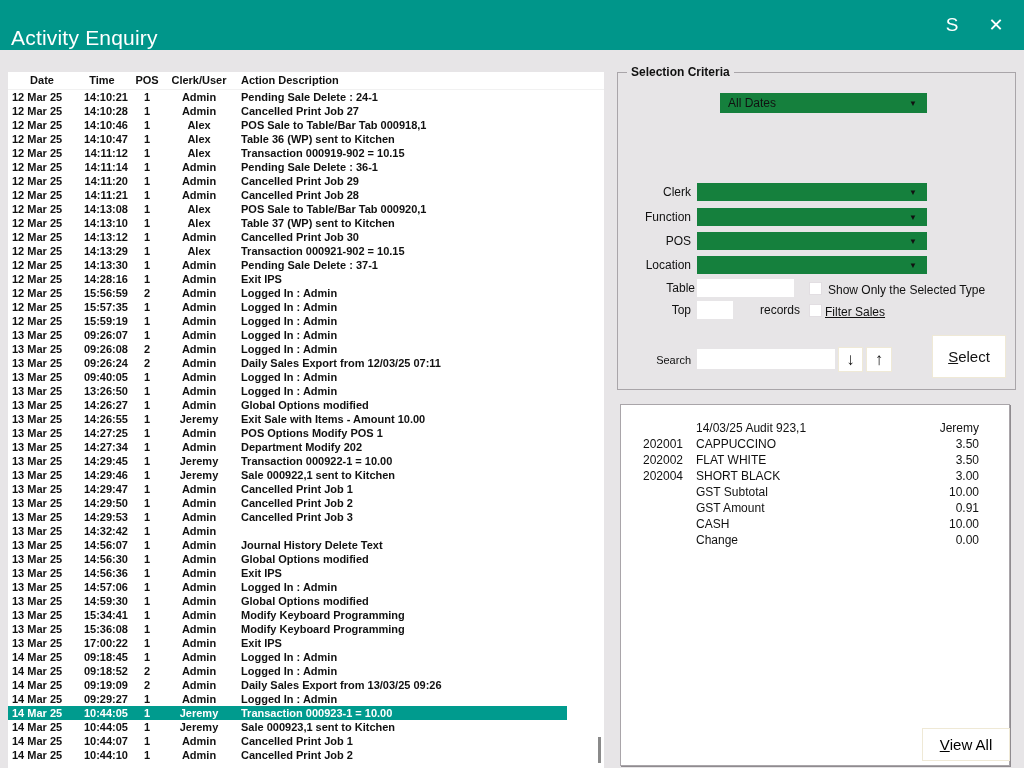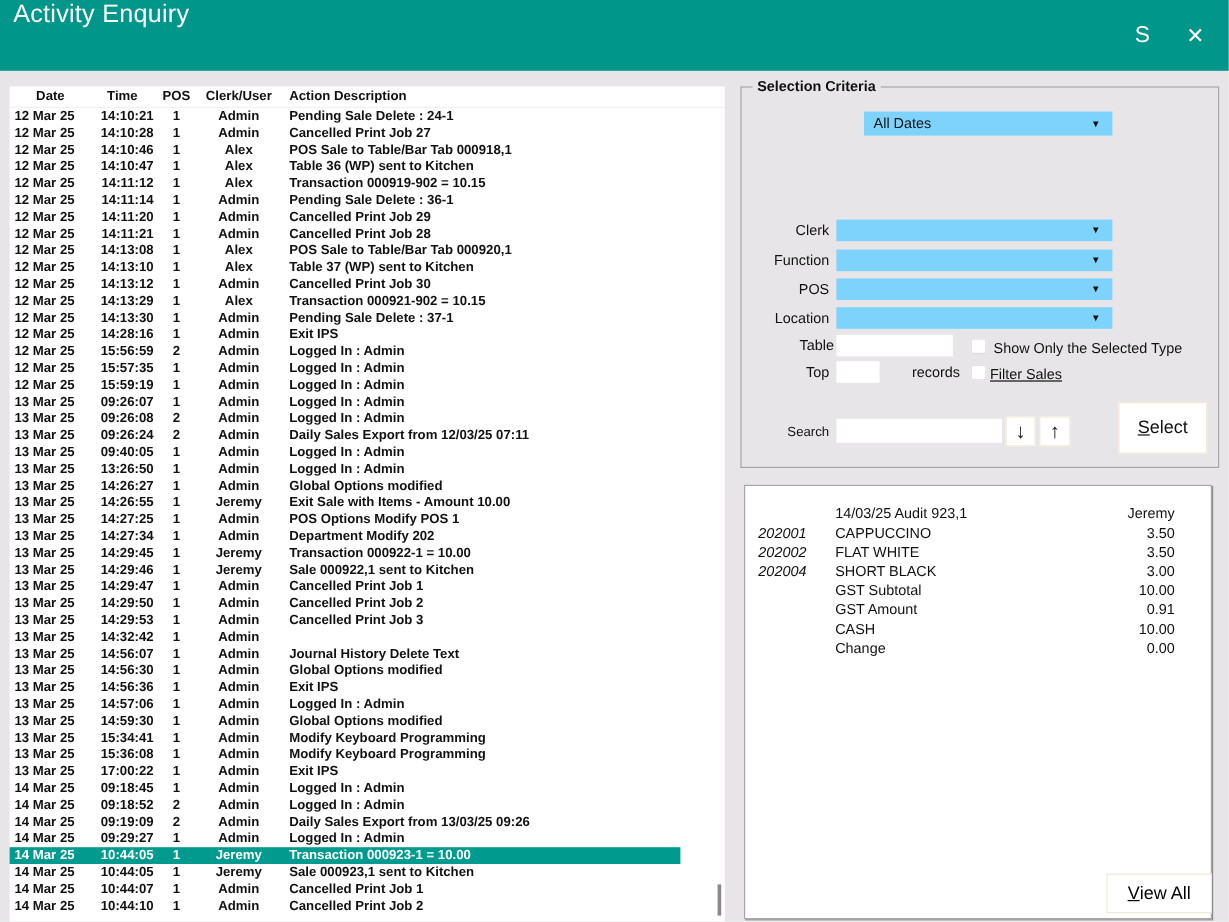--- a/index.html
+++ b/index.html
@@ -7,22 +7,22 @@
   body {
     font-family:"Liberation Sans", sans-serif;
     background:#e7e5e7;
     position:relative;
     color:#111;
   }
   :root { --teal:#00968a; --sel:#009b8e; }
 
   
   .titlebar {
-    position:absolute; left:0; top:0; width:1024px; height:59px;
-    background:var(--teal); color:#fff; display:flex; align-items:flex-start;
+    position:absolute; left:0; top:0; width:1024px; height:50px;
+    background:var(--teal); color:#fff; display:flex; align-items:flex-end;
   }
   .titlebar .title { font-size:21px; font-weight:400; margin-left:11px; letter-spacing:0.2px; }
   .titlebar .winbtns { position:absolute; right:0; top:0; height:100%; display:flex; align-items:center; }
   .winbtn {
     width:44px; height:100%; display:flex; align-items:center; justify-content:center;
     font-size:19px; color:#fff; cursor:default; background:transparent; border:none;
     font-family:"Liberation Sans", sans-serif;
   }
   .winbtn.close { font-size:18px; margin-right:6px; }
 
@@ -48,21 +48,21 @@
   
   .groupbox {
     position:absolute; left:617px; top:72px; width:399px; height:318px;
     border:1px solid #a9a5a9;
   }
   .groupbox > .gb-title {
     position:absolute; top:-8px; left:9px; background:#e7e5e7;
     padding:0 4px; font-size:12px; font-weight:bold; line-height:14px;
   }
   .combo {
-    position:absolute; background:#7dd3fc; display:flex; align-items:center;
+    position:absolute; background:#15803d; display:flex; align-items:center;
     font-size:12px; padding-left:8px; cursor:default;
   }
   .combo .caret {
     position:absolute; right:10px; top:50%; transform:translateY(-50%);
     font-size:8px; color:#111;
   }
   .flabel { position:absolute; font-size:12px; text-align:right; line-height:14px; }
   .tinput {
     position:absolute; background:#fff; border:none; font-size:12px; padding:0 5px;
     font-family:"Liberation Sans", sans-serif; outline:none;
@@ -78,21 +78,21 @@
   .u { text-decoration:underline; }
 
   
   .receipt {
     position:absolute; left:620px; top:404px; width:390px; height:362px;
     background:#fff; border:1px solid #a9a5a9;
     box-shadow:1px 1px 0 #8f8b8f;
     font-size:12px; padding-top:15px;
   }
   .rline { display:flex; height:16px; line-height:16px; }
-  .r-code { width:62px; text-align:center;font-style:italic; }
+  .r-code { width:62px; text-align:right; }
   .r-name { padding-left:13px; flex:1; text-align:left; }
   .r-amt  { width:80px; text-align:right; margin-right:30px; }
 
   
   .viewall {
     position:absolute; left:922px; top:728px; width:88px; height:33px;
     background:#fff; border:1px solid #efe9d6; font-size:15px;
     display:flex; align-items:center; justify-content:center;
     font-family:"Liberation Sans", sans-serif;
   }

